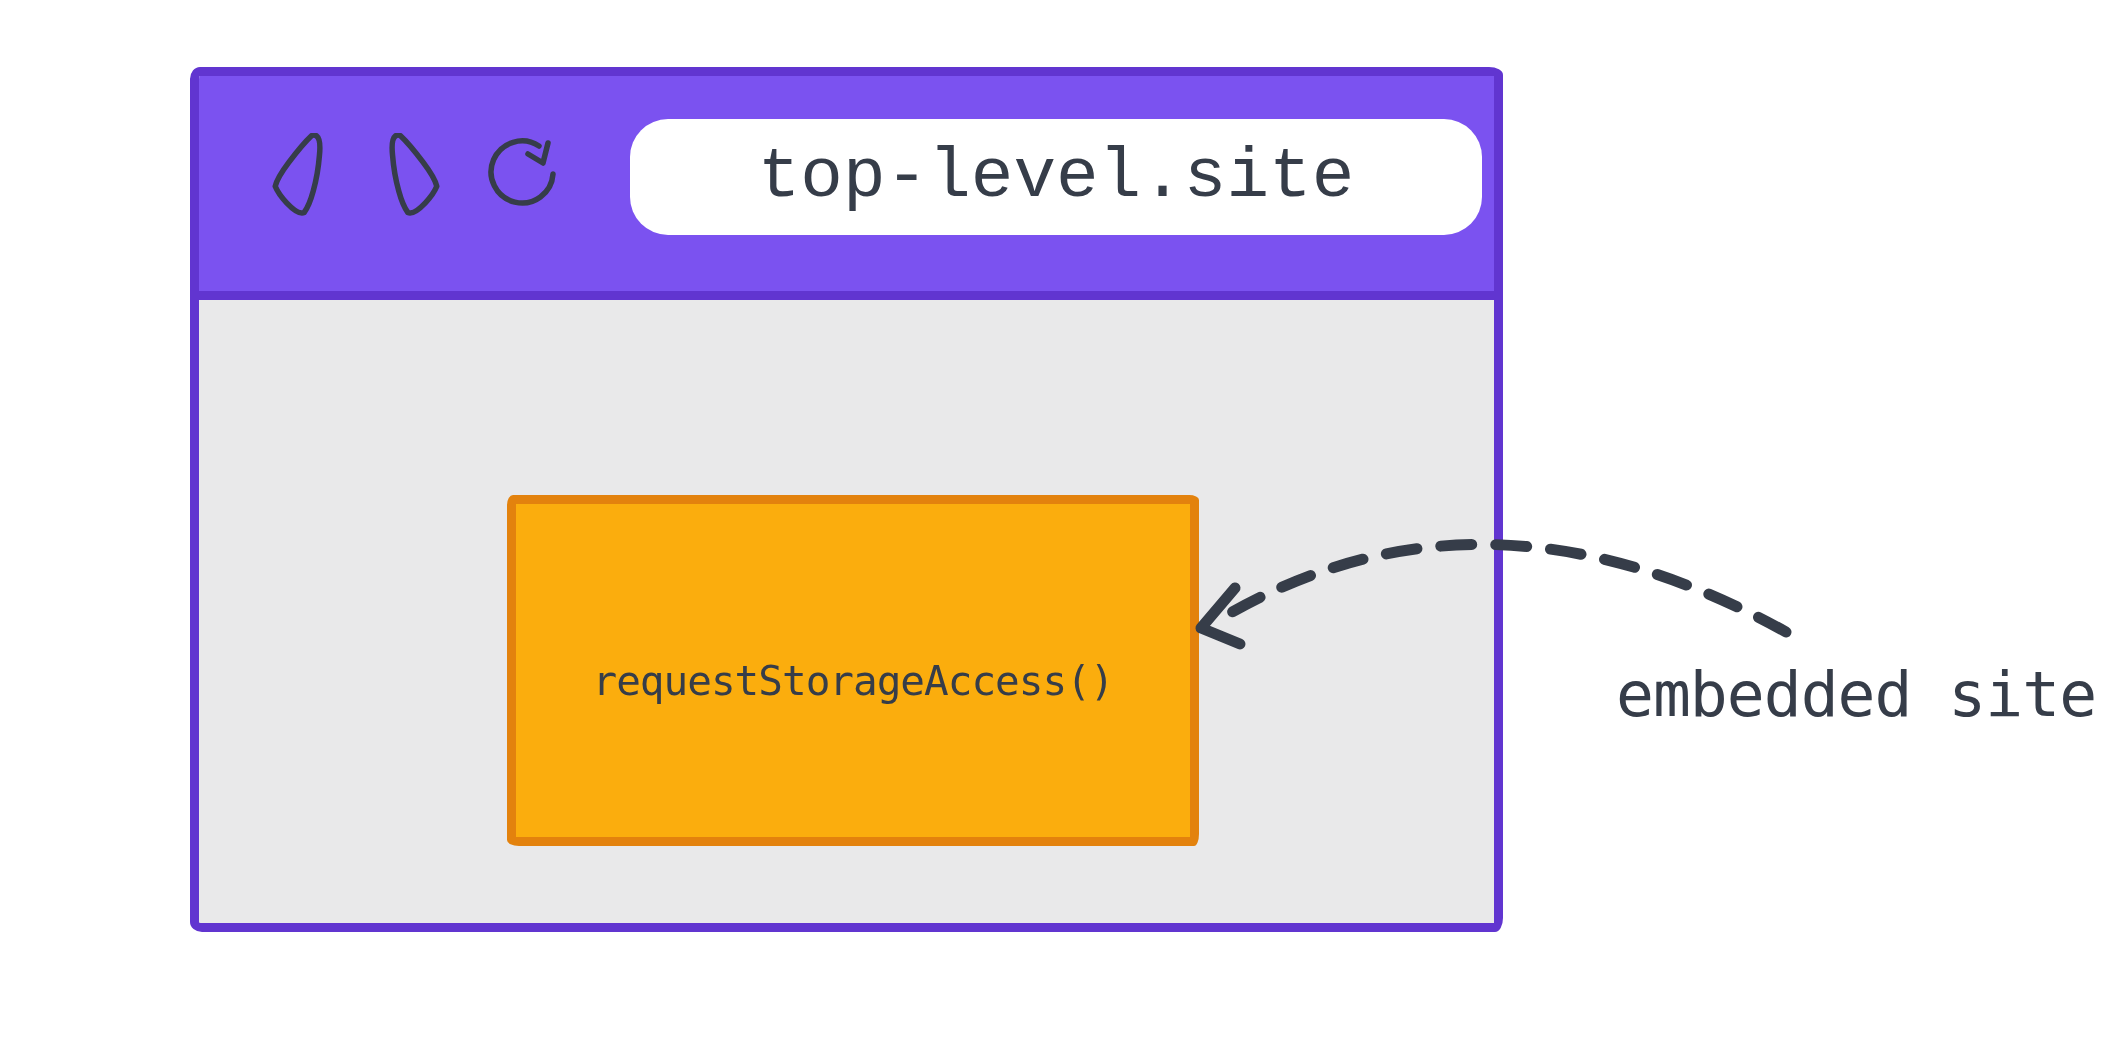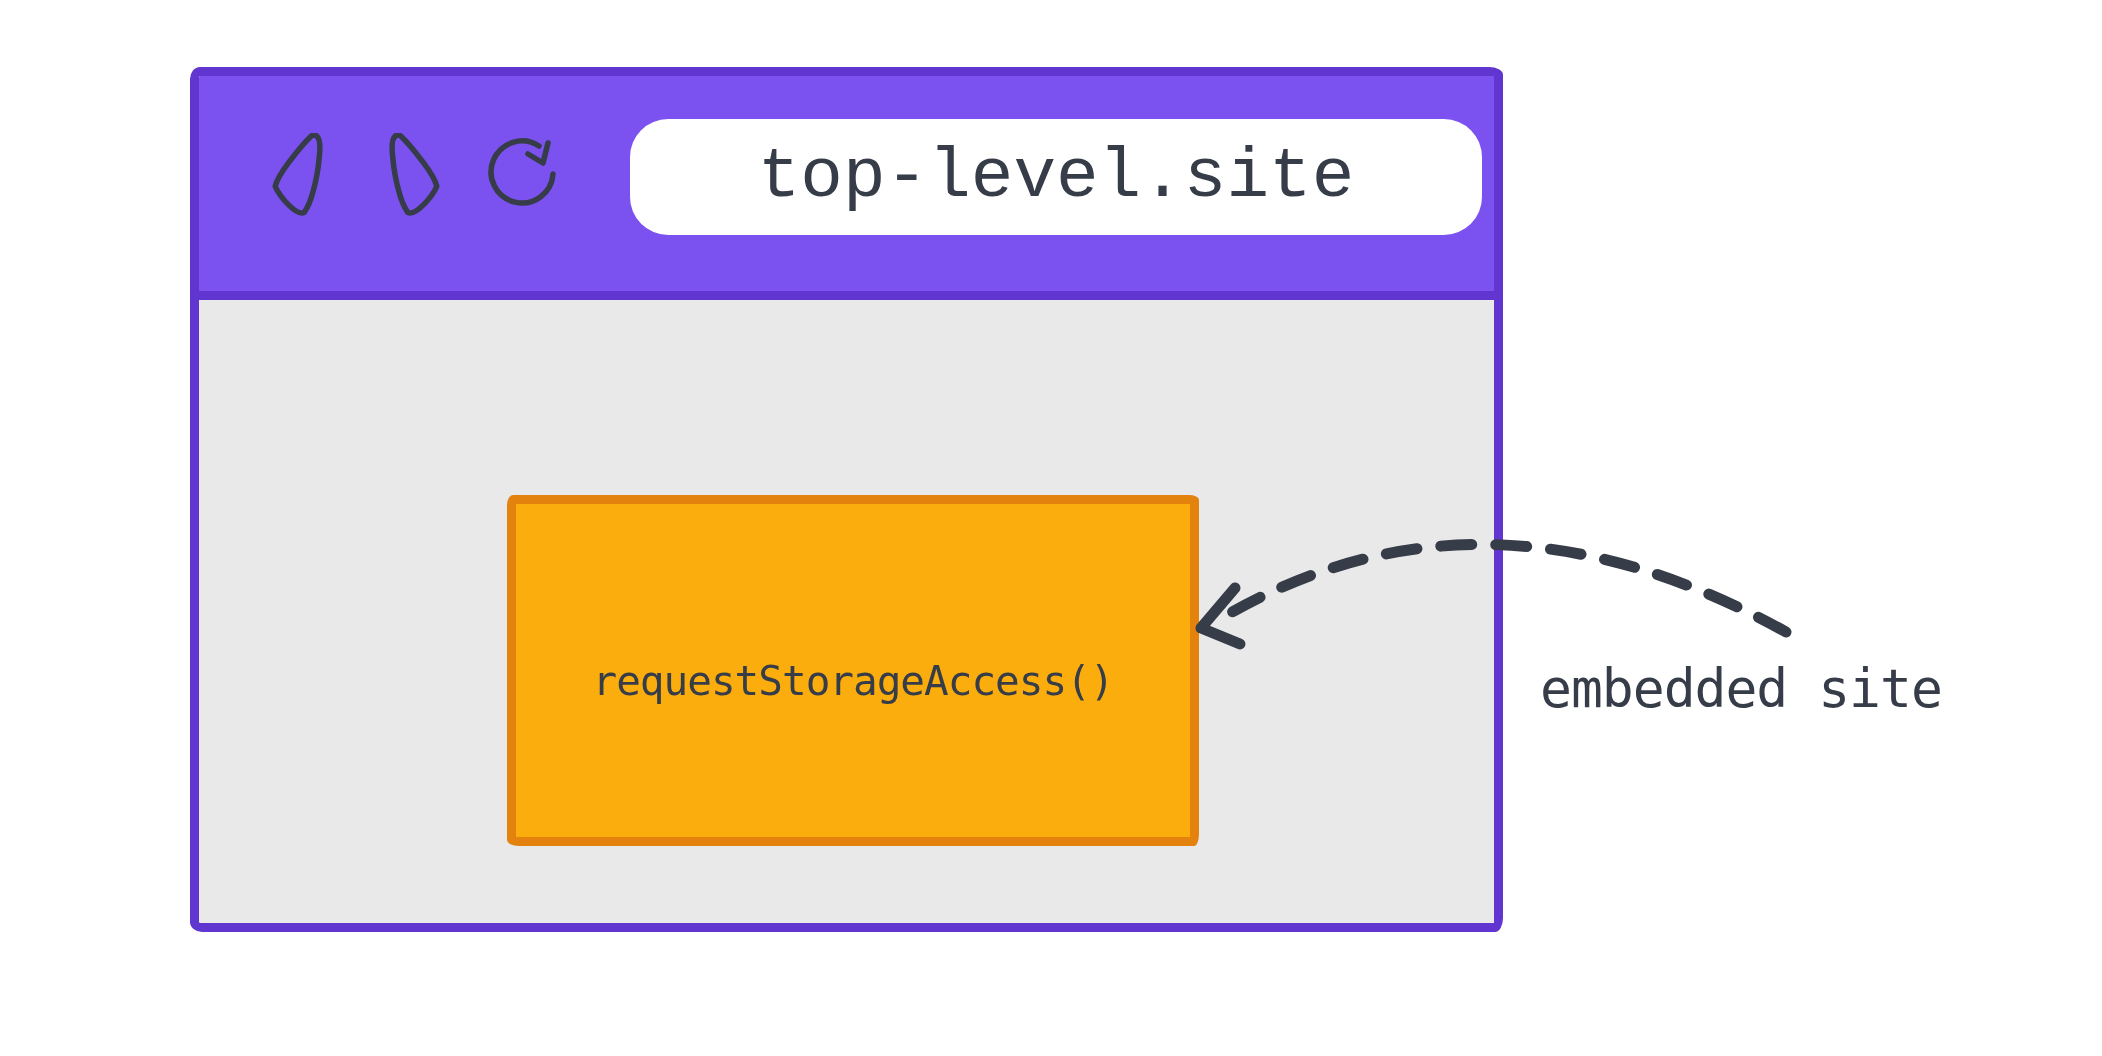--- a/index.html
+++ b/index.html
@@ -54,22 +54,22 @@
     display:flex;align-items:center;justify-content:center;
     cursor:pointer;
   }
   .embedded-frame .frame-label{
     font-size:41px;color:var(--ink);letter-spacing:-1px;margin-top:20px;
   }
 
   
   .arrow-overlay{position:absolute;left:0;top:0;width:2102px;height:1056px;pointer-events:none;}
   .annotation-label{
-    position:absolute;left:1540px;top:658px;
-    font-size:53px;color:var(--ink);white-space:nowrap;letter-spacing:-1px;
+    position:absolute;left:1616px;top:658px;
+    font-size:63px;color:var(--ink);white-space:nowrap;letter-spacing:-1px;
   }
 </style>
 </head>
 <body>
 
 <div class="stage">
 
   <div class="window">
 
     <div class="toolbar">

